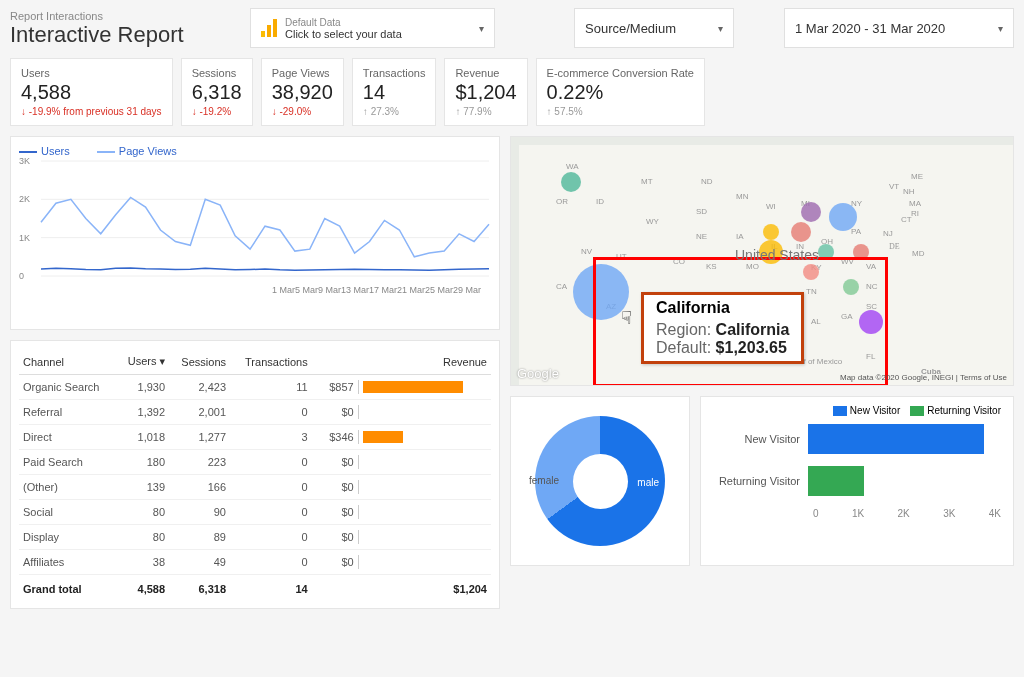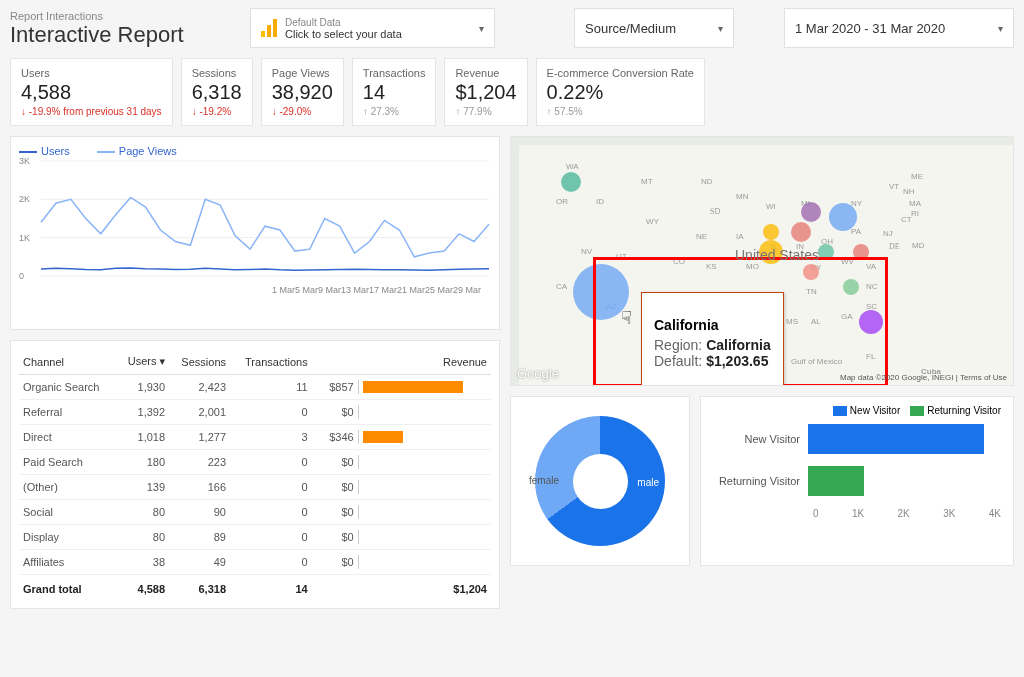--- a/index.html
+++ b/index.html
@@ -55,21 +55,21 @@
 .table tr.total td{font-weight:bold;color:#222;border-top:1px solid #ccc;border-bottom:none;padding-top:8px}
 .bar-cell{display:flex;align-items:center;gap:4px}
 .bar-fill{height:12px;background:#ff8c00}
 
 
 .map{height:250px;position:relative;background:#e8ebe6;overflow:hidden}
 .map-land{position:absolute;width:500px;height:300px;background:#f5f5f0}
 .state-label{position:absolute;font-size:8px;color:#999}
 .bubble{position:absolute;border-radius:50%;opacity:0.8}
 .highlight-box{position:absolute;border:3px solid red;left:82px;top:120px;width:295px;height:130px}
-.tooltip{position:absolute;background:#fff;border:1px solid #c2410c;padding:24px 12px;left:130px;top:155px;font-size:14px;box-shadow:1px 1px 3px rgba(0,0,0,0.2)}
+.tooltip{position:absolute;background:#fff;border:3px solid #c2410c;padding:4px 12px;left:130px;top:155px;font-size:16px;box-shadow:1px 1px 3px rgba(0,0,0,0.2)}
 .tooltip .tt-title{font-weight:bold;margin-bottom:4px}
 .tooltip .tt-row{color:#666}
 .tooltip .tt-row b{color:#222}
 .cursor-hand{position:absolute;left:110px;top:170px;font-size:18px}
 .google-logo{position:absolute;bottom:4px;left:6px;font-size:13px;color:#fff;text-shadow:0 0 2px rgba(0,0,0,0.5)}
 .map-attr{position:absolute;bottom:3px;right:6px;font-size:8px;color:#555}
 
 
 .bottom{display:flex;gap:10px}
 .donut-panel{flex:0 0 180px;display:flex;align-items:center;justify-content:center;position:relative;height:170px}
@@ -331,31 +331,31 @@
             <div class="state-label" style="left: 398px; top: 62px;">MA</div>
             <div class="state-label" style="left: 400px; top: 72px;">RI</div>
             <div class="state-label" style="left: 390px; top: 78px;">CT</div>
             <div class="state-label" style="left: 372px; top: 92px;">NJ</div>
             <div class="state-label" style="left: 340px; top: 90px;">PA</div>
             <div class="state-label" style="left: 310px; top: 100px;">OH</div>
             <div class="state-label" style="left: 285px; top: 105px;">IN</div>
             <div class="state-label" style="left: 260px; top: 105px;">IL</div>
             <div class="state-label" style="left: 225px; top: 95px;">IA</div>
             <div class="state-label" style="left: 185px; top: 95px;">NE</div>
-            <div class="state-label" style="left: 199px; top: 70px; font-family: Liberation Serif, serif;">SD</div>
+            <div class="state-label" style="left: 185px; top: 70px;">SD</div>
             <div class="state-label" style="left: 135px; top: 80px;">WY</div>
             <div class="state-label" style="left: 70px; top: 110px;">NV</div>
             <div class="state-label" style="left: 105px; top: 115px;">UT</div>
             <div class="state-label" style="left: 162px; top: 120px;">CO</div>
             <div class="state-label" style="left: 195px; top: 125px;">KS</div>
             <div class="state-label" style="left: 235px; top: 125px;">MO</div>
             <div class="state-label" style="left: 300px; top: 126px;">KY</div>
             <div class="state-label" style="left: 330px; top: 120px;">WV</div>
             <div class="state-label" style="left: 355px; top: 125px;">VA</div>
-            <div class="state-label" style="left: 365px; top: 104px; padding-left: 36px;">MD</div>
+            <div class="state-label" style="left: 365px; top: 112px; padding-left: 36px;">MD</div>
             <div class="state-label" style="left: 378px; top: 105px; font-family: Liberation Serif, serif;">DE</div>
             <div class="state-label" style="left: 355px; top: 145px;">NC</div>
             <div class="state-label" style="left: 295px; top: 150px;">TN</div>
             <div class="state-label" style="left: 245px; top: 155px;">AR</div>
             <div class="state-label" style="left: 200px; top: 155px;">OK</div>
             <div class="state-label" style="left: 140px; top: 165px;">NM</div>
             <div class="state-label" style="left: 95px; top: 165px;">AZ</div>
             <div class="state-label" style="left: 45px; top: 145px;">CA</div>
             <div class="state-label" style="left: 195px; top: 195px;">TX</div>
             <div class="state-label" style="left: 255px; top: 195px;">LA</div>

